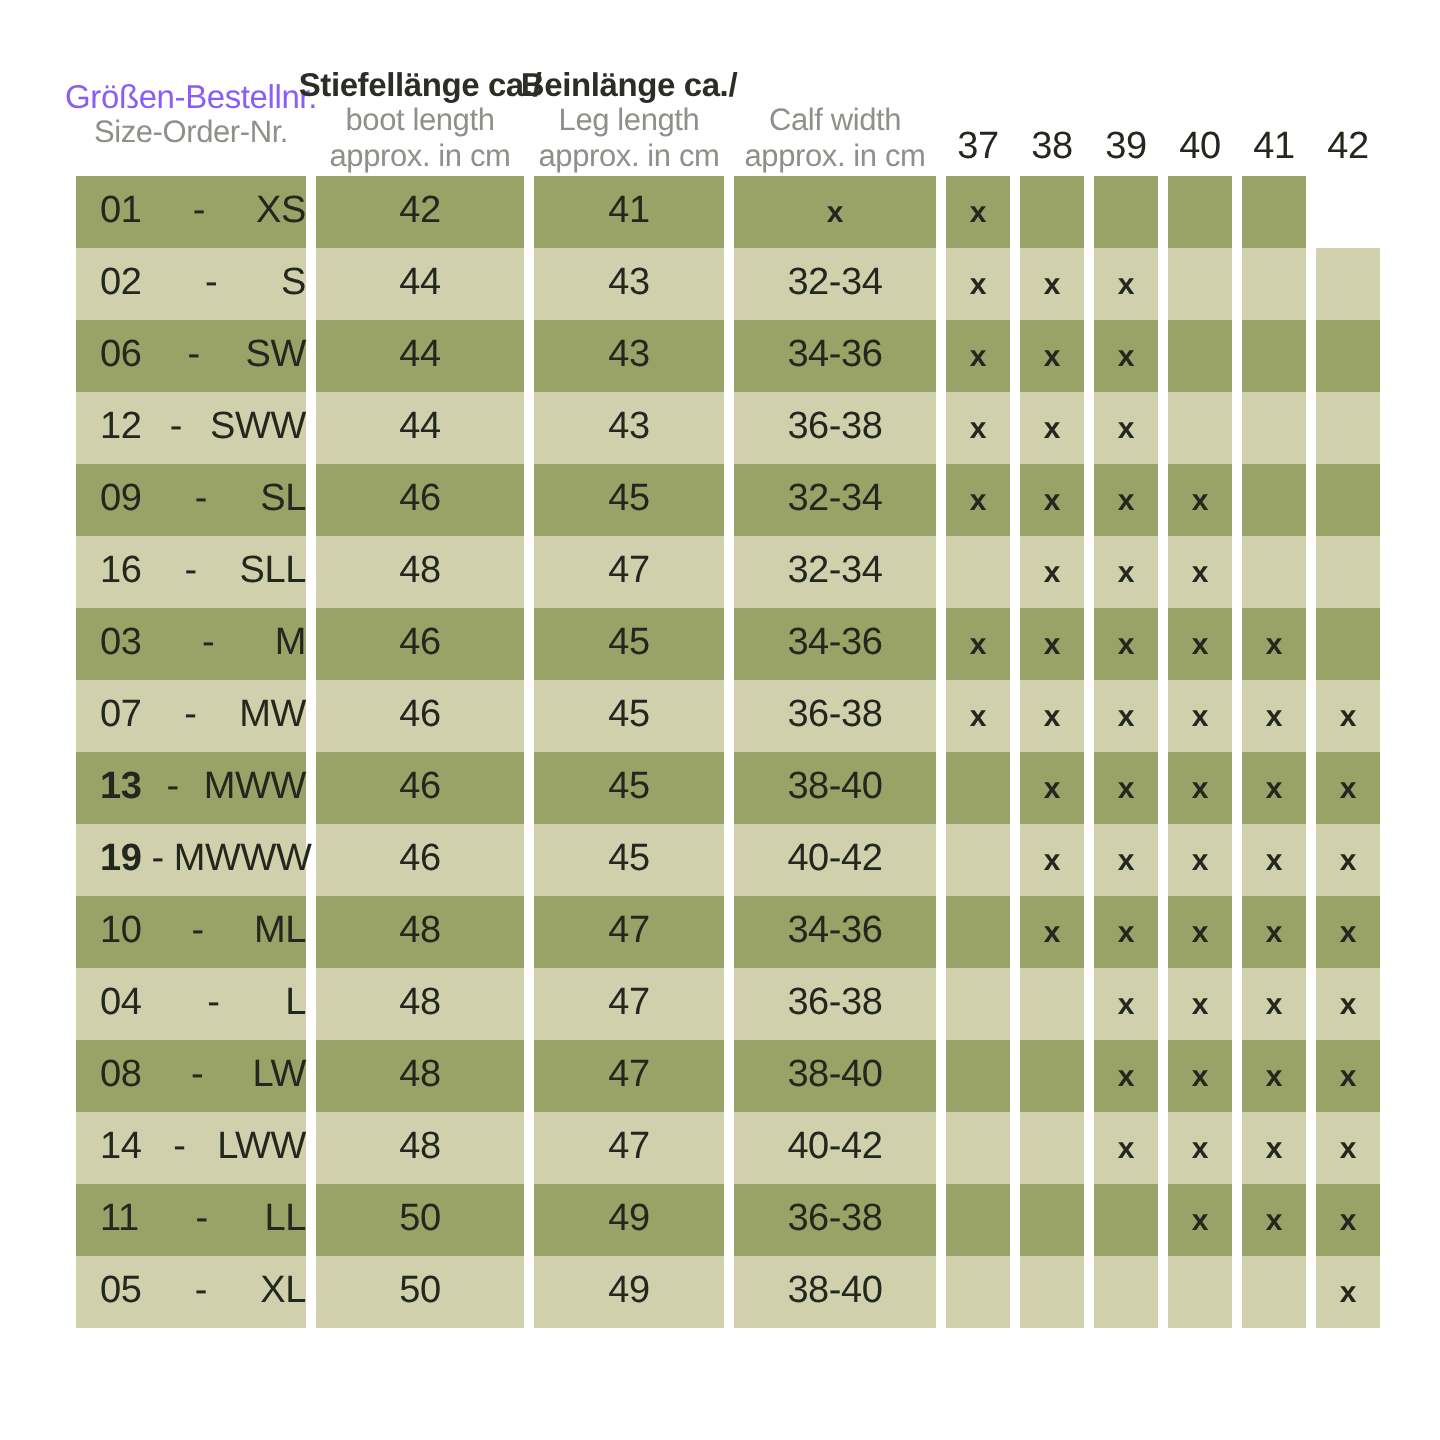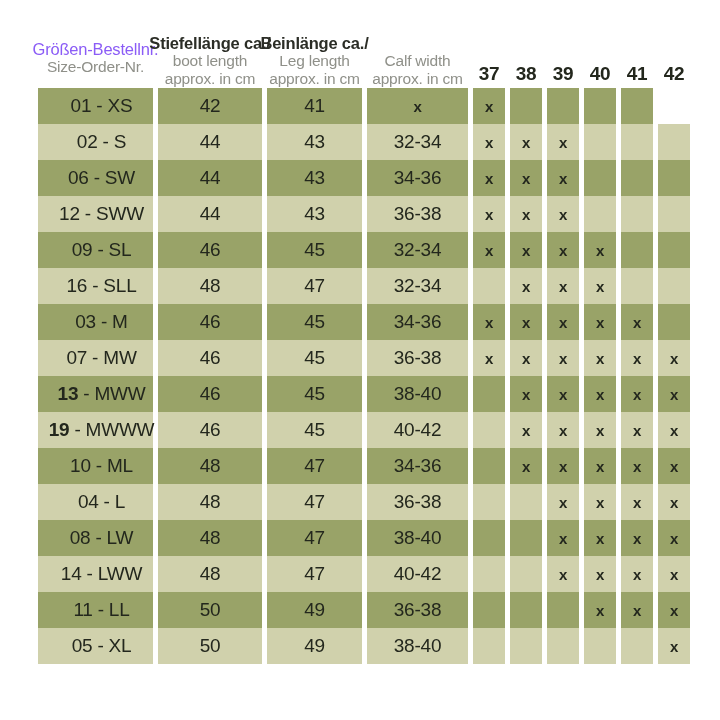--- a/index.html
+++ b/index.html
@@ -40,32 +40,32 @@
     font-size:16.5px;font-weight:700;color:var(--header-dark);
     line-height:1.12;
   }
   .hcell.first{padding-bottom:12px;}
   .hcell.first .h1{font-weight:400;color:#8b5cf6;}
   .hcell .h2{
     font-size:15.5px;color:var(--text-gray);line-height:1.15;
   }
   .hcell.size-h{
     justify-content:flex-end;
-    font-size:19px;font-weight:700;color:var(--text-dark);
+    font-size:19px;font-weight:400;color:var(--text-dark);
     padding-bottom:3px;
   }
   .row{height:36px;}
   .row:nth-child(odd) .cell{background:var(--row-dark);}
   .row:nth-child(even) .cell{background:var(--row-light);}
   .cell{
     display:flex;align-items:center;justify-content:center;
     font-size:19px;color:var(--text-dark);
     letter-spacing:-0.2px;
   }
-  .cell.label{justify-content:center;padding-left:12px;}
+  .cell.label{justify-content:space-between;padding-left:12px;}
   .size-code{font-weight:400;}
   .sep{margin:0 5px;}
   .bold-code .code{font-weight:700;}
   .cell.mark{font-weight:700;font-size:15px;}
 </style>
 </head>
 <body>
 
 <div class="page">
   <div class="size-table">

